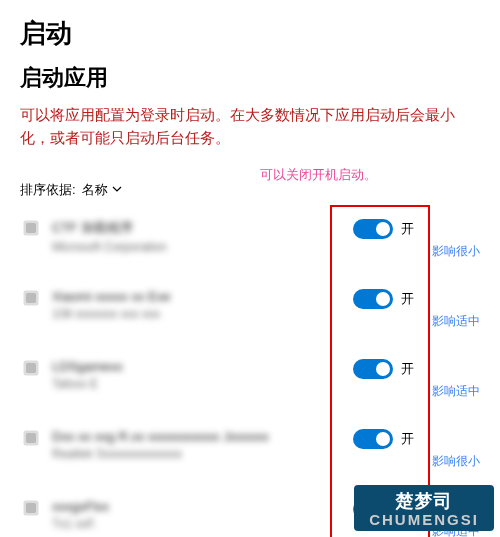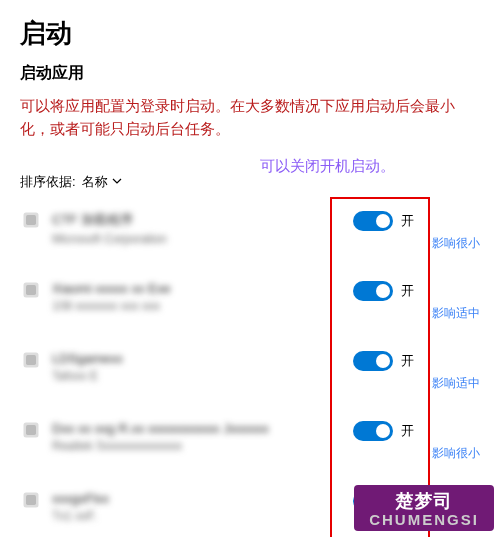--- a/index.html
+++ b/index.html
@@ -1,36 +1,36 @@
 <!DOCTYPE html>
 <html><head>
 <meta charset="utf-8">
 <style>
 html,body{margin:0;padding:0;font-family:"Microsoft YaHei","Segoe UI",sans-serif;background:#fff;color:#000;width:500px;height:537px;overflow:hidden;position:relative}
 .page{padding:16px 20px 0 20px}
 h1{font-size:26px;font-weight:600;margin:0 0 12px 0}
-h2{font-size:16px;font-weight:600;margin:0 0 10px 0}
+h2{font-size:22px;font-weight:600;margin:0 0 10px 0}
 .desc{font-size:15px;line-height:1.55;color:#b91c1c;margin:0 0 16px 0}
-.annot{color:#8b5cf6;font-size:15px;margin:0 0 -3px 0;padding-left:240px}
+.annot{color:#ec4899;font-size:13px;margin:0 0 -3px 0;padding-left:240px}
 .sort{display:flex;align-items:center;gap:6px;font-size:13px;margin-bottom:12px}
 .sort .val{display:flex;align-items:center;gap:4px;cursor:pointer}
 .list{position:relative}
 .redbox{position:absolute;left:310px;top:-6px;width:96px;height:380px;border:2px solid #e60000;pointer-events:none}
 .row{display:flex;align-items:flex-start;padding:6px 0;min-height:58px}
 .row .ico{width:22px;height:22px;margin-right:10px;flex:0 0 22px;display:flex;align-items:center;justify-content:center}
 .row .ico svg{width:20px;height:20px}
 .names{flex:1;min-width:0;padding-top:2px}
 .names .nm{font-size:13px;filter:blur(3px);color:#222;white-space:nowrap;overflow:hidden}
 .names .pub{font-size:12px;filter:blur(3px);color:#666;margin-top:3px;white-space:nowrap;overflow:hidden}
 .ctrl{display:flex;align-items:center;gap:8px;margin-top:2px}
 .toggle{width:40px;height:20px;border-radius:10px;background:#0078d4;position:relative;cursor:pointer}
 .toggle::after{content:"";position:absolute;right:3px;top:3px;width:14px;height:14px;border-radius:50%;background:#fff}
 .state{font-size:13px}
 .impact{font-size:12px;color:#3b82f6;width:62px;text-align:right;margin-top:26px;margin-left:4px}
-.wm{position:absolute;right:6px;bottom:6px;width:140px;height:46px;background:#701a75;border-radius:4px;display:flex;flex-direction:column;align-items:center;justify-content:center;color:#fff;font-family:Arial,sans-serif;letter-spacing:1px}
+.wm{position:absolute;right:6px;bottom:6px;width:140px;height:46px;background:#0c4a6e;border-radius:4px;display:flex;flex-direction:column;align-items:center;justify-content:center;color:#fff;font-family:Arial,sans-serif;letter-spacing:1px}
 .wm .cn{font-size:18px;font-weight:700}
 .wm .en{font-size:15px;font-weight:700;letter-spacing:2px;color:#ccc;margin-top:-2px}
 .chev{display:inline-block}
 </style>
 </head>
 <body>
 
 <div class="page">
   <h1>启动</h1>
   <h2>启动应用</h2>

